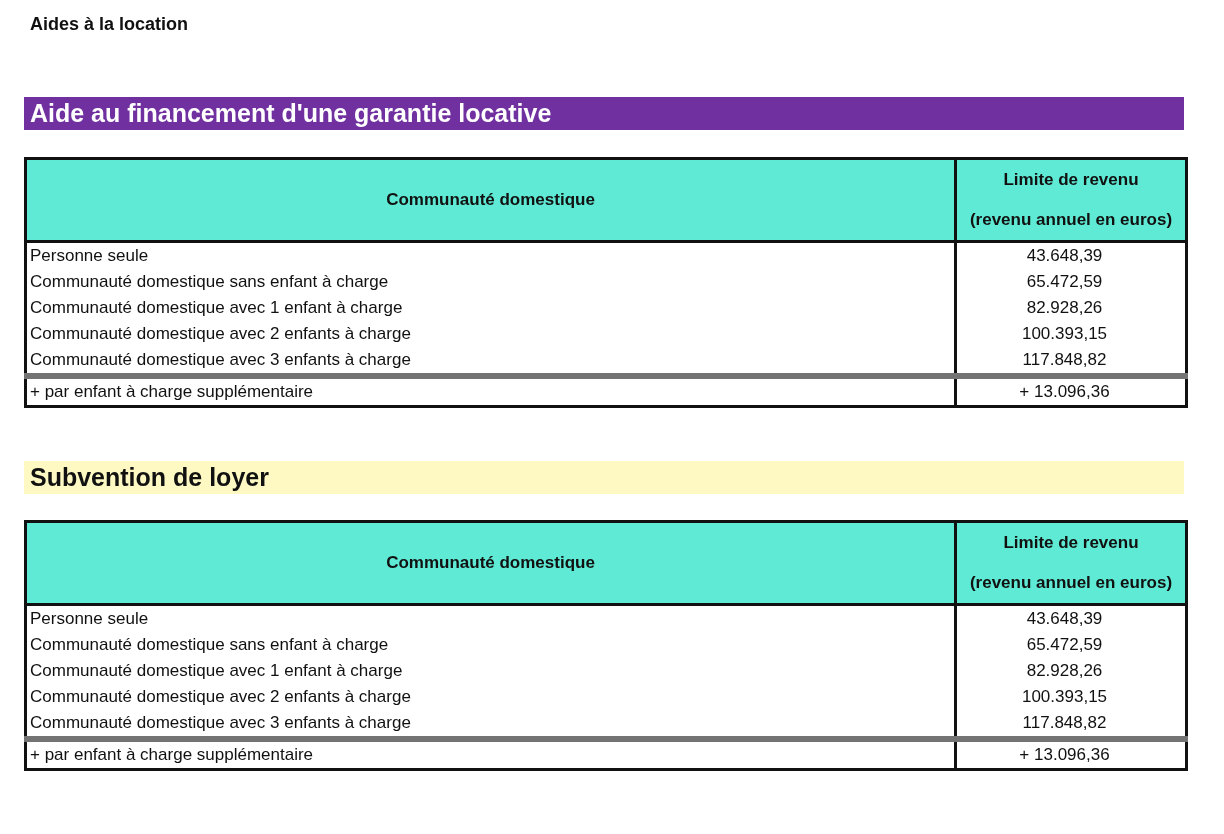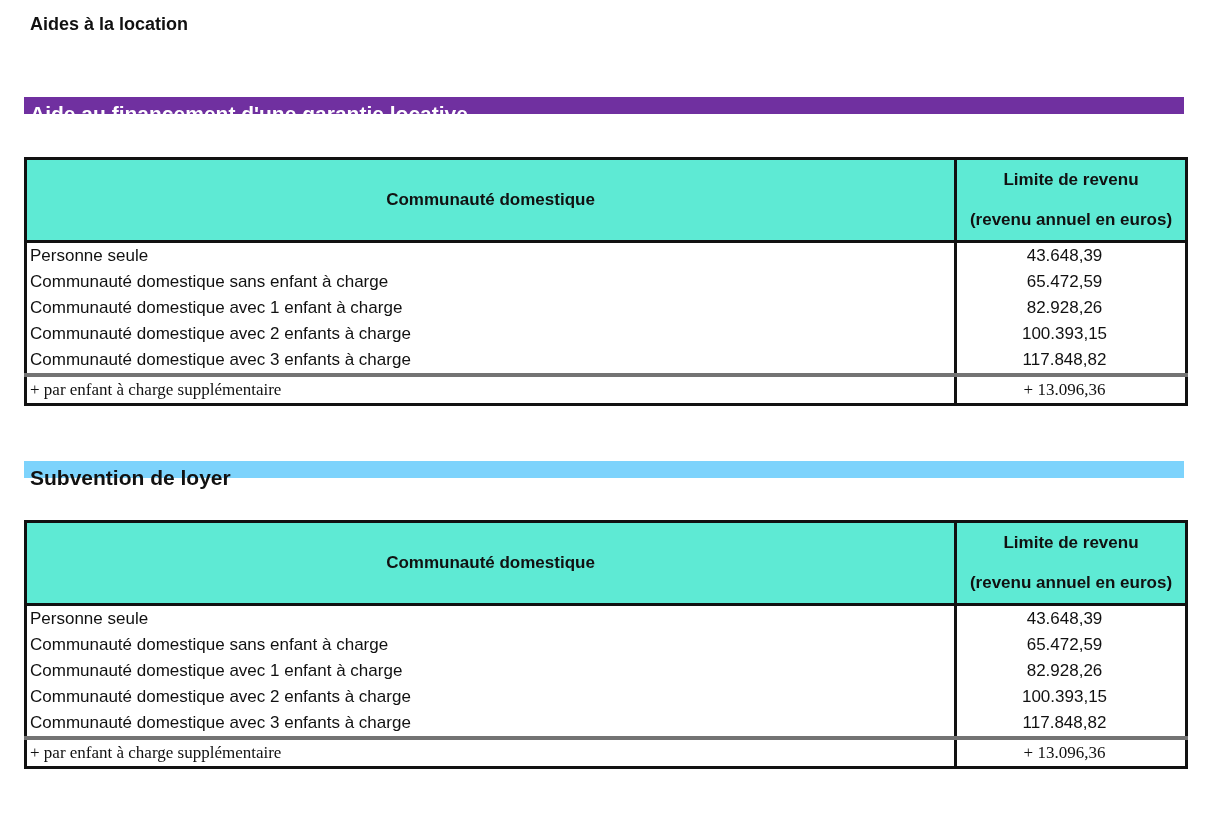--- a/index.html
+++ b/index.html
@@ -1,35 +1,35 @@
 <!DOCTYPE html>
 <html><head>
   <meta charset="utf-8">
   <style>
     html, body { margin: 0; padding: 0; background: #ffffff; }
     body { width: 1224px; height: 834px; position: relative; overflow: hidden;
            font-family: "Liberation Sans", sans-serif; color: #111; }
     .doc-title { position: absolute; left: 30px; top: 14px; font-size: 18px; font-weight: bold; }
-    .section-bar { position: absolute; left: 24px; width: 1160px; height: 17px;
-                   font-size: 21px; font-weight: bold; box-sizing: border-box;
+    .section-bar { position: absolute; left: 24px; width: 1160px; height: 33px;
+                   font-size: 25px; font-weight: bold; box-sizing: border-box;
                    padding-left: 6px; line-height: 33px; }
     .bar-purple { top: 97px; background: #7030a0; color: #ffffff; }
-    .bar-yellow { top: 461px; background: #7dd3fc; color: #111111; }
+    .bar-yellow { top: 461px; background: #fef9c3; color: #111111; }
     .tbl { position: absolute; left: 24px; width: 1161px; border-collapse: collapse;
            border: 3px solid #111; font-size: 17px; table-layout: fixed; }
     .tbl1 { top: 157px; }
     .tbl2 { top: 520px; }
     .tbl col.c1 { width: 930px; }
     .tbl col.c2 { width: 231px; }
     .tbl th { background: #5eead4; font-weight: bold; border: 3px solid #111;
               height: 78px; padding: 0; vertical-align: middle; }
     .tbl th.h2 { text-align: center; line-height: 40px; }
     .tbl td { padding: 0 3px; height: 26px; line-height: 26px; white-space: nowrap; }
     .tbl td.val { text-align: center; padding-right: 16px; border-left: 3px solid #111; }
-    .tbl tr.extra td { border-top: 4px solid #737373; font-family: Liberation Serif, serif; }
+    .tbl tr.extra td { border-top: 6px solid #737373; }
   </style>
 </head>
 <body>
 
 <div class="doc-title">Aides à la location</div>
 
 <div class="section-bar bar-purple">Aide au financement d'une garantie locative</div>
 
 <table class="tbl tbl1">
   <colgroup>

